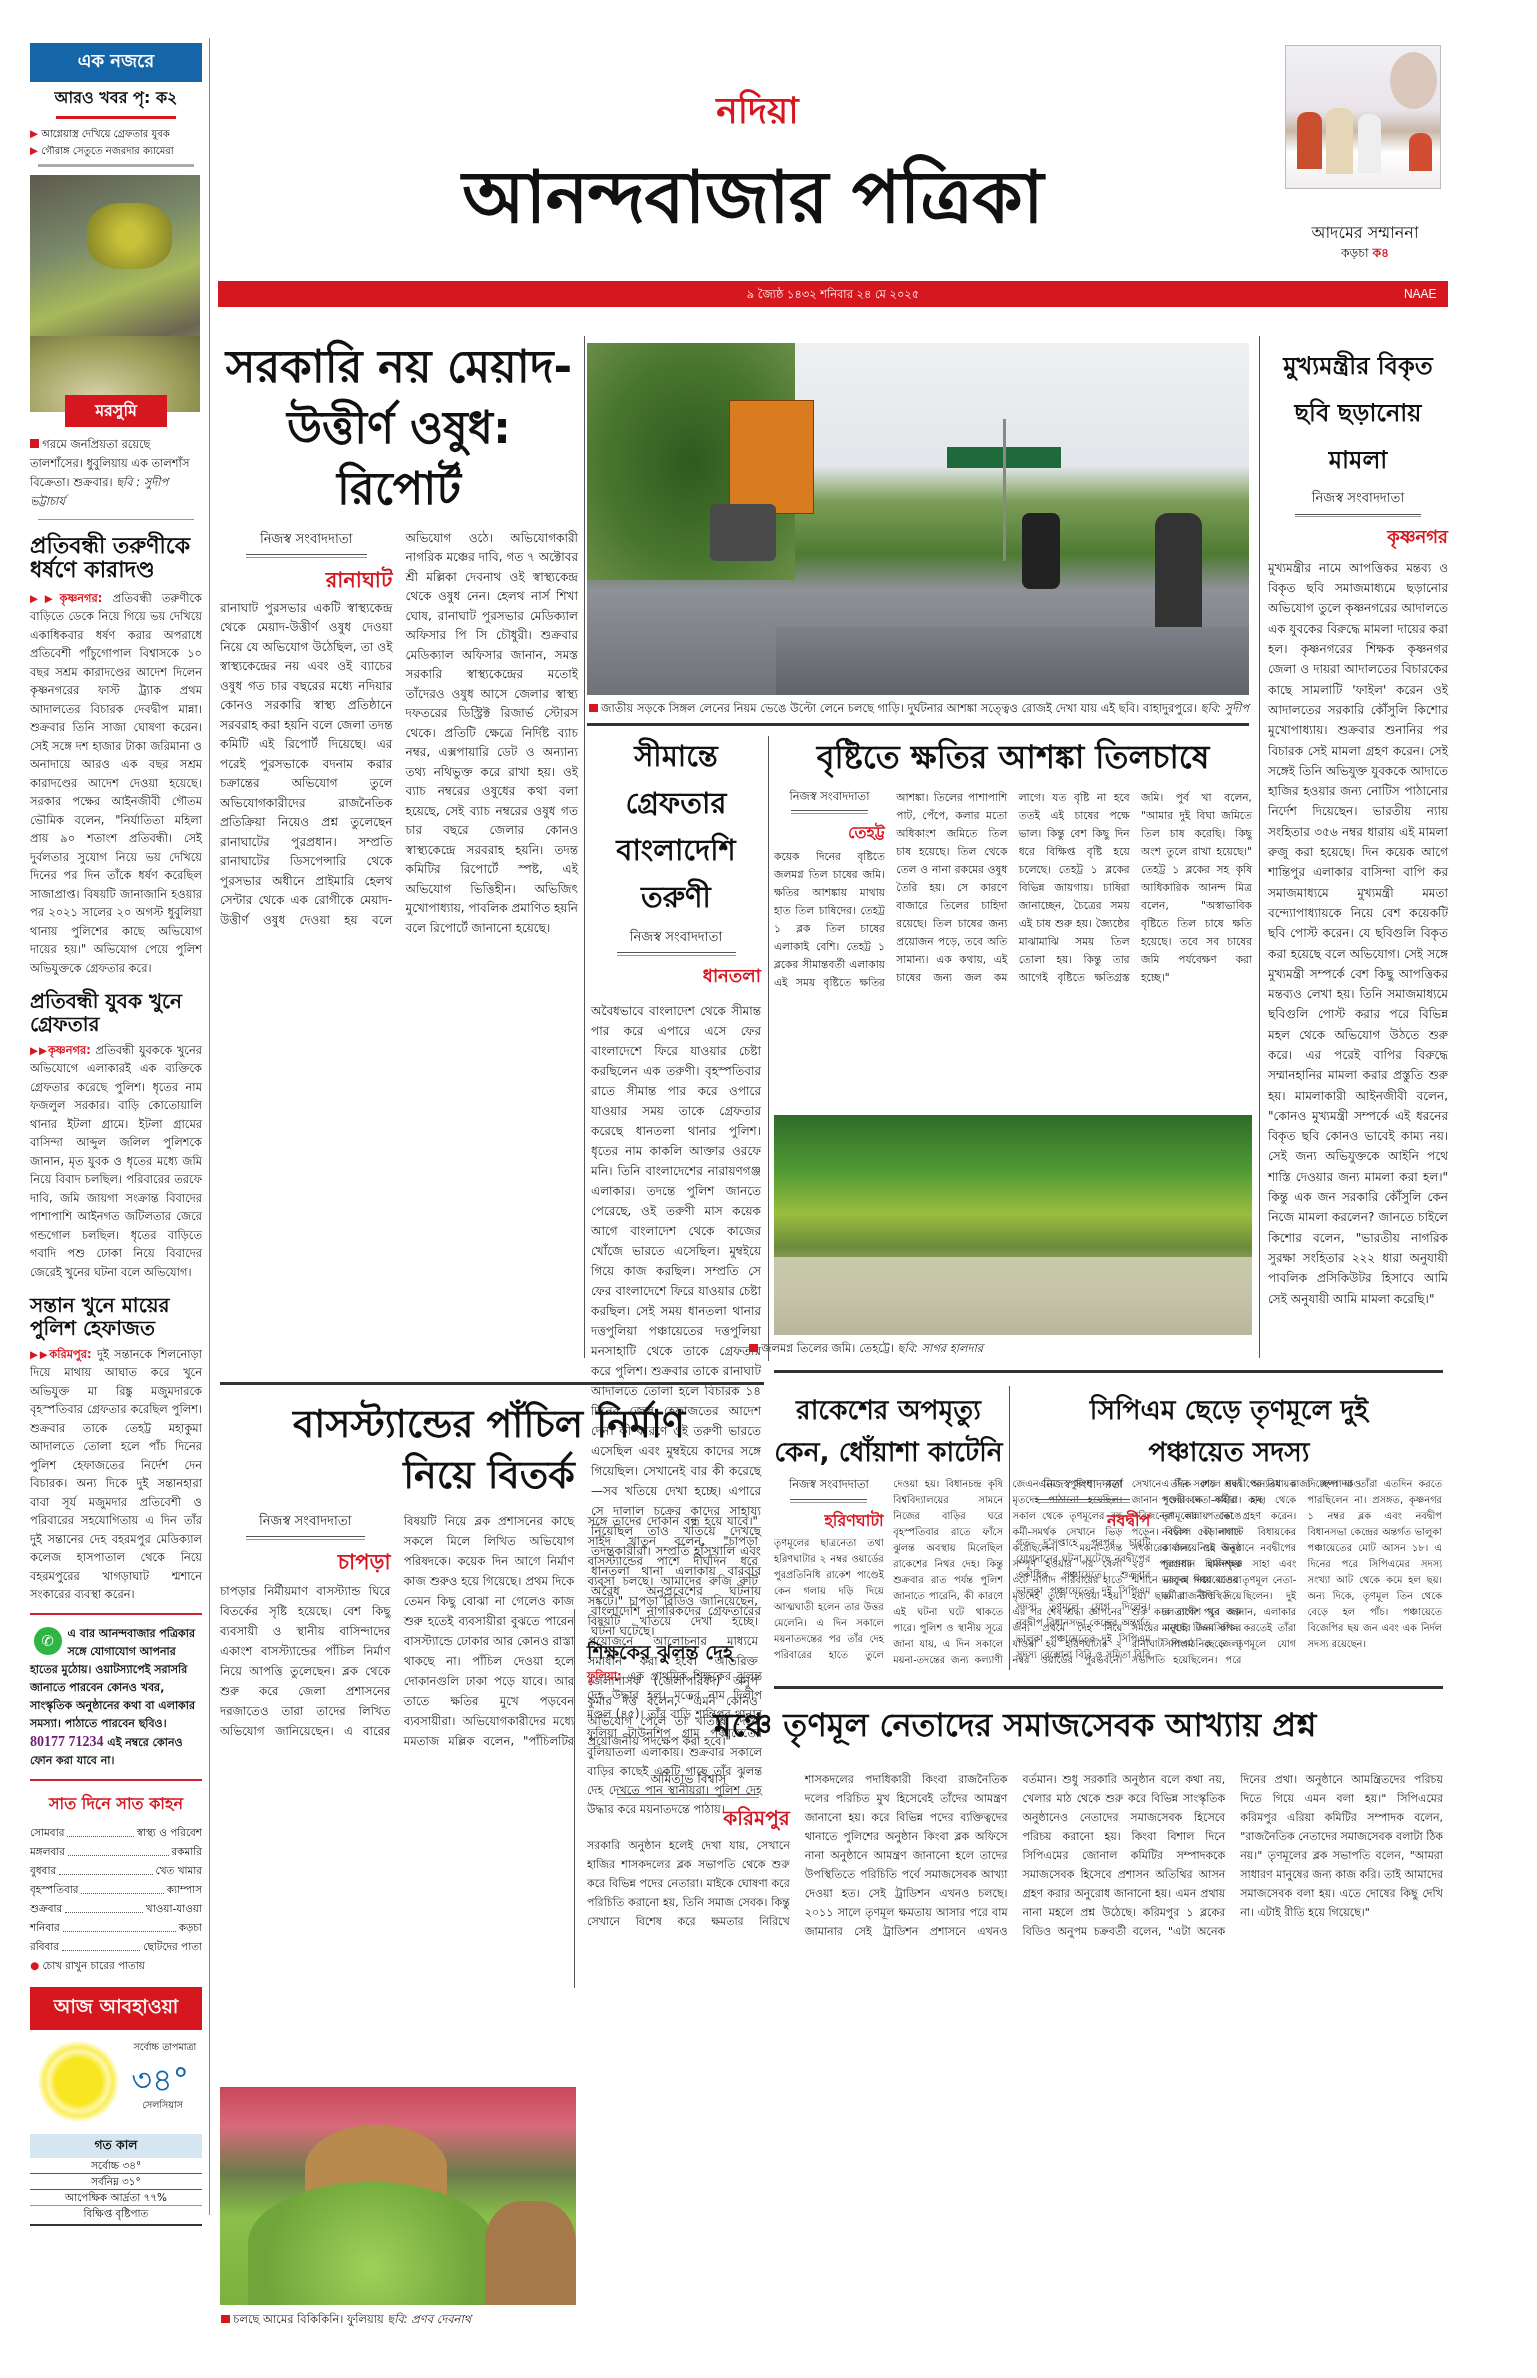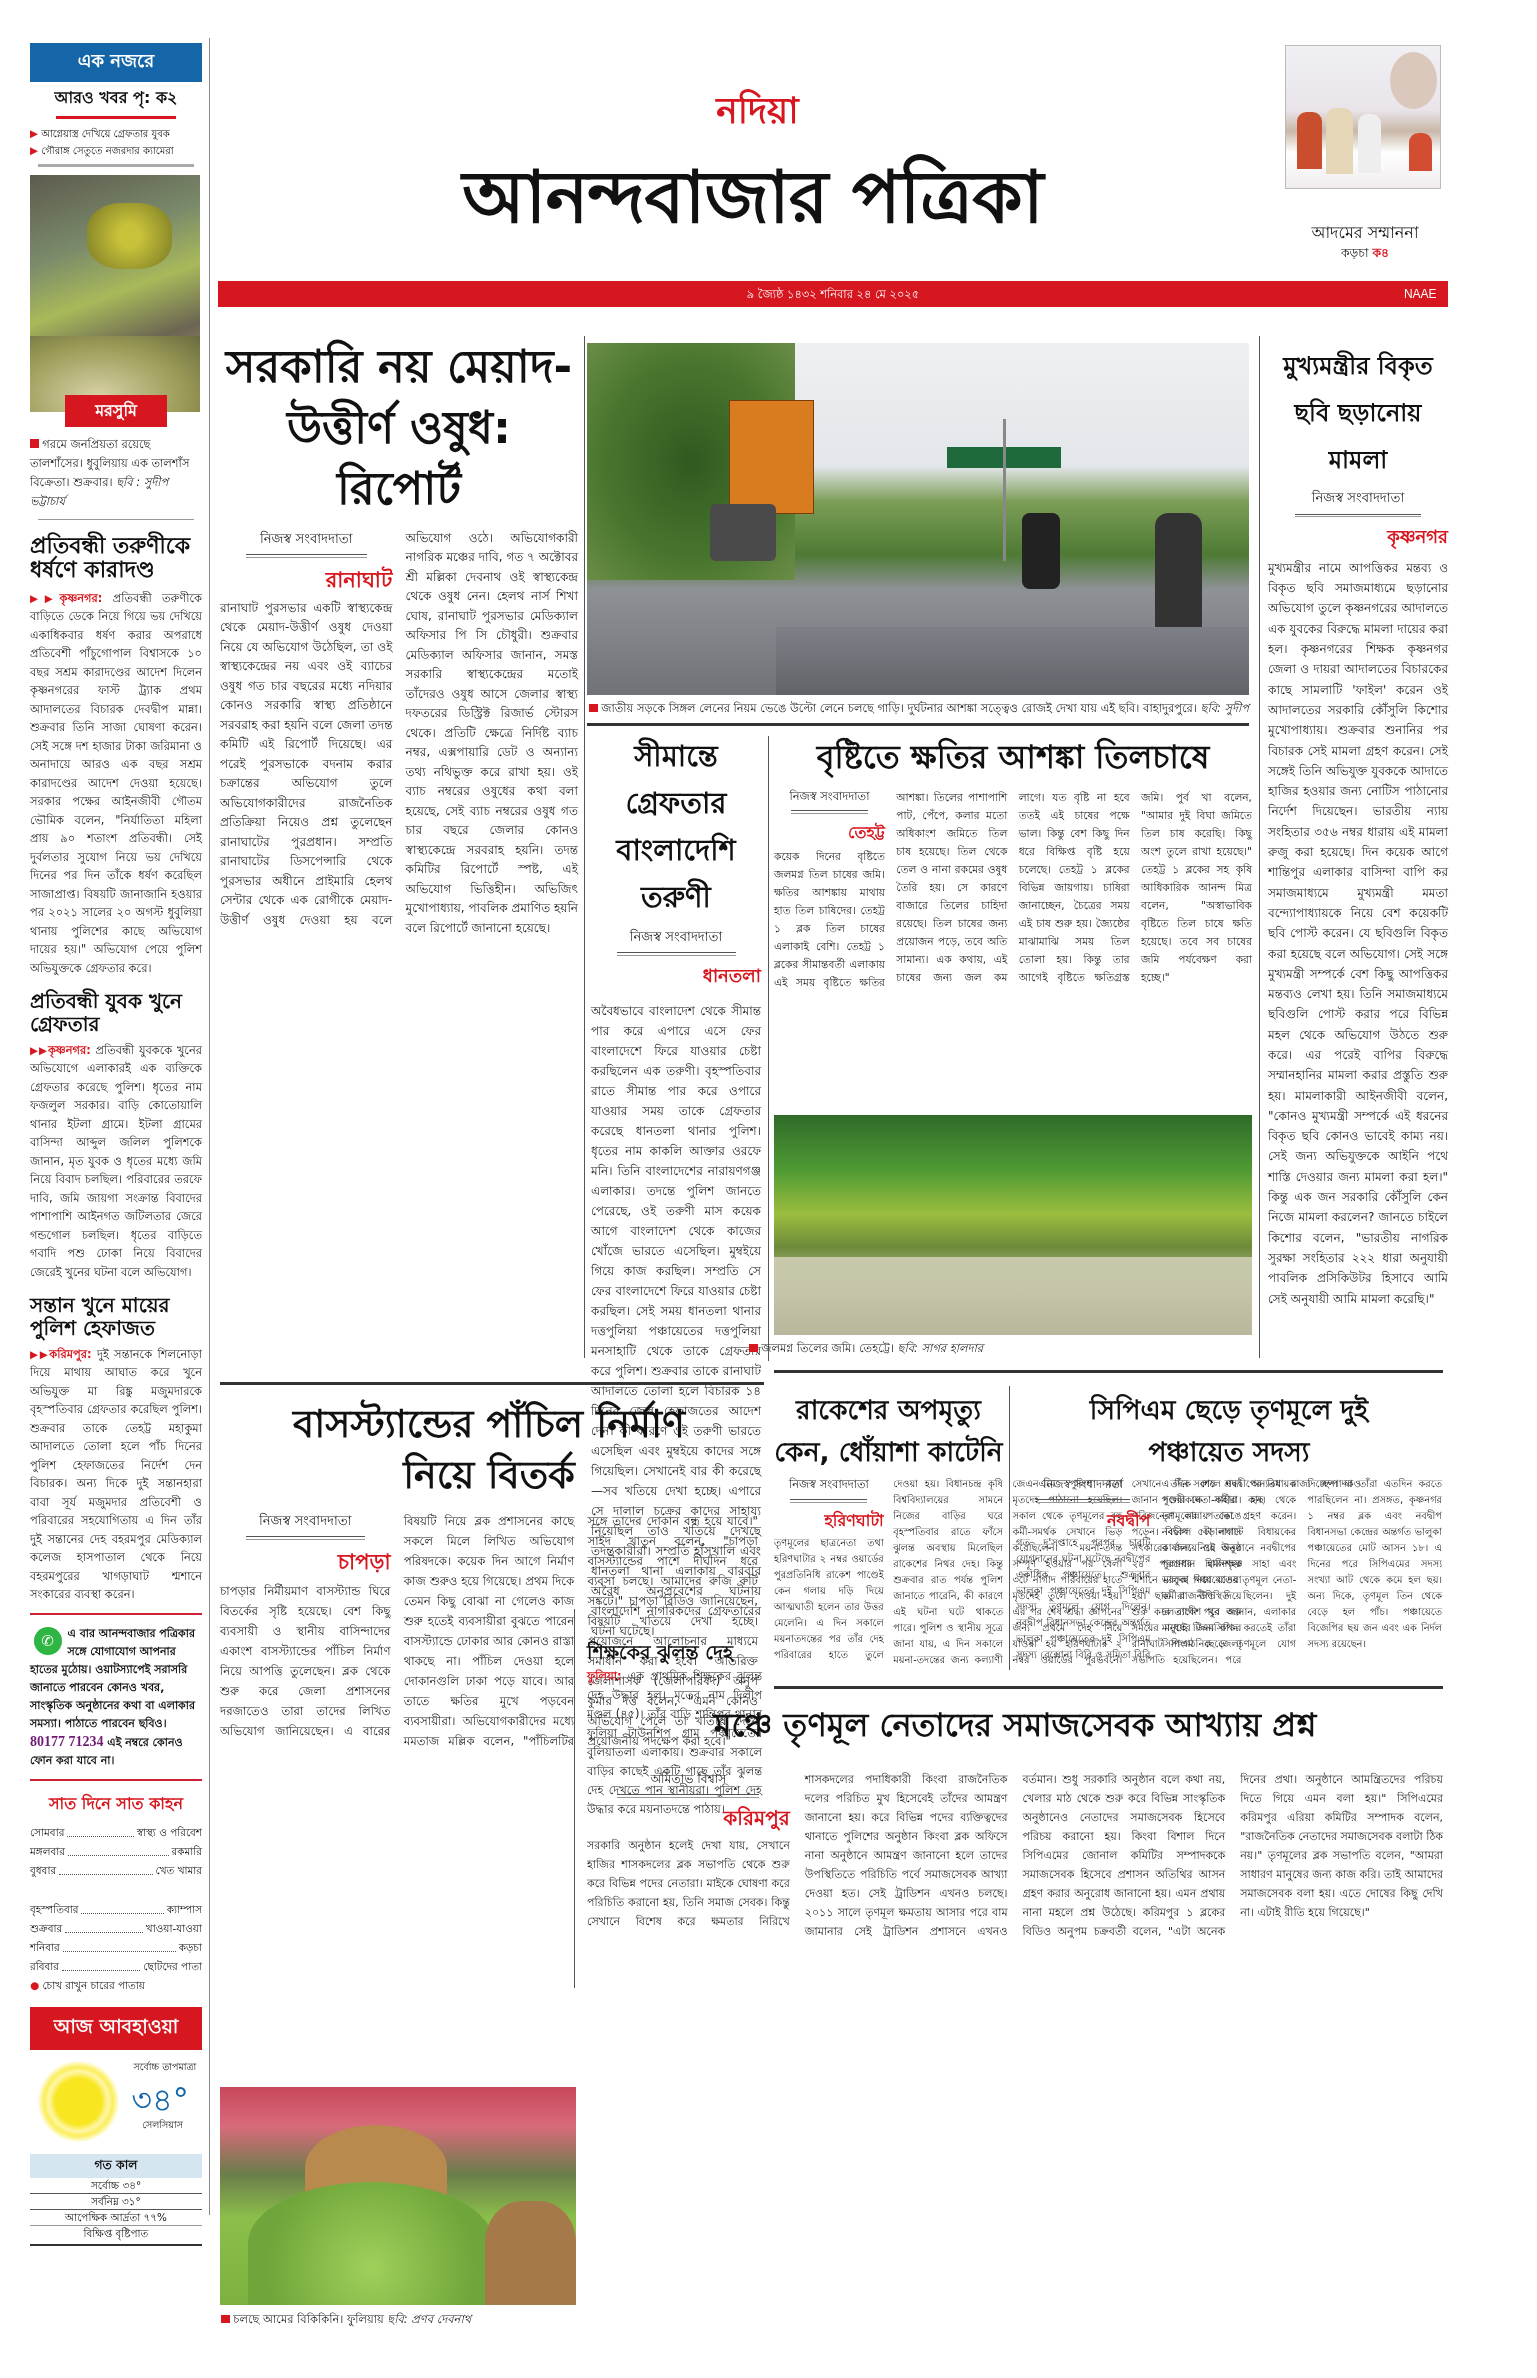--- a/index.html
+++ b/index.html
@@ -78,21 +78,21 @@
     <div style="display:flex;">
         <span>মঙ্গলবার</span>
         <span style="flex:1;border-bottom:0.9px dotted #555;margin:0 2.8px 5.7px;"></span>
         <span>রকমারি</span>
       </div>
     <div style="display:flex;">
         <span>বুধবার</span>
         <span style="flex:1;border-bottom:0.9px dotted #555;margin:0 2.8px 5.7px;"></span>
         <span>খেত খামার</span>
       </div>
-    <div style="display:flex;margin-top:20px;">
+    <div style="display:flex;">
         <span>বৃহস্পতিবার</span>
         <span style="flex:1;border-bottom:0.9px dotted #555;margin:0 2.8px 5.7px;"></span>
         <span>ক্যাম্পাস</span>
       </div>
     <div style="display:flex;">
         <span>শুক্রবার</span>
         <span style="flex:1;border-bottom:0.9px dotted #555;margin:0 2.8px 5.7px;"></span>
         <span>খাওয়া-যাওয়া</span>
       </div>
     <div style="display:flex;">

